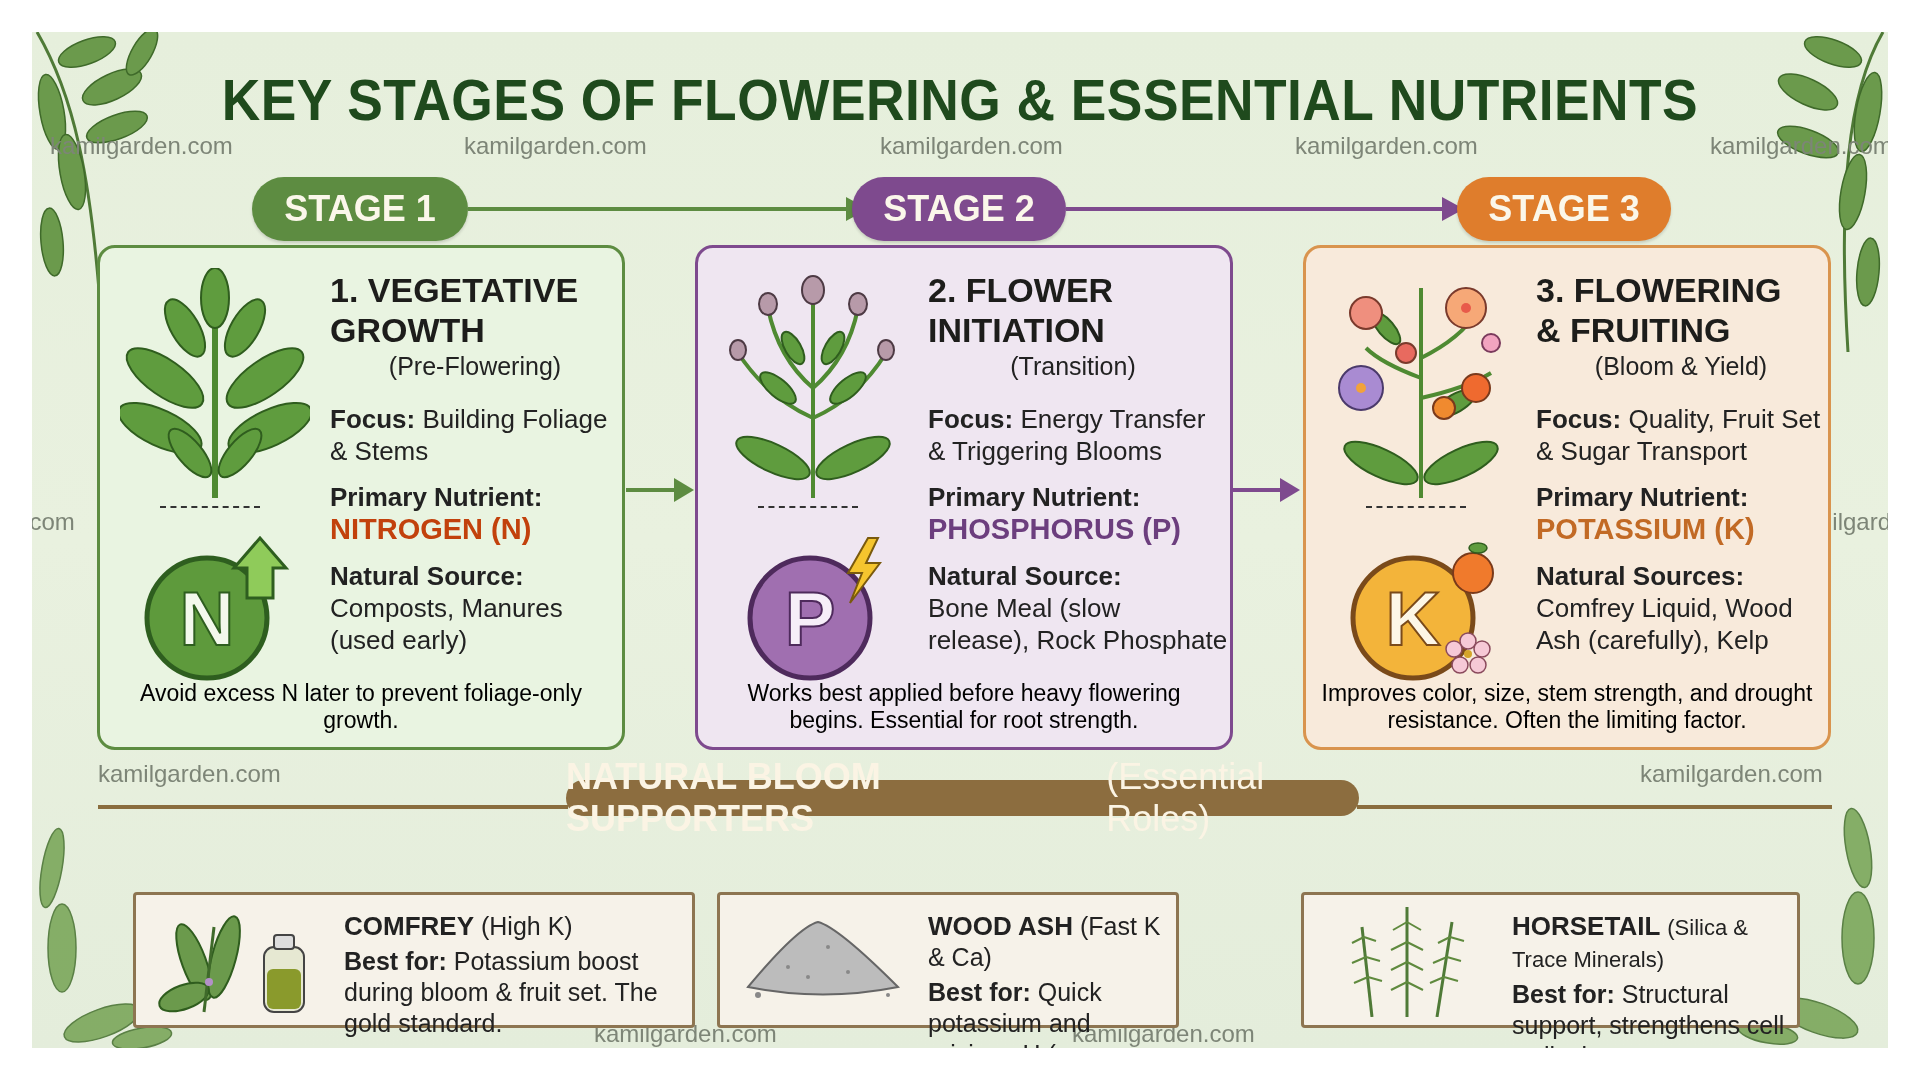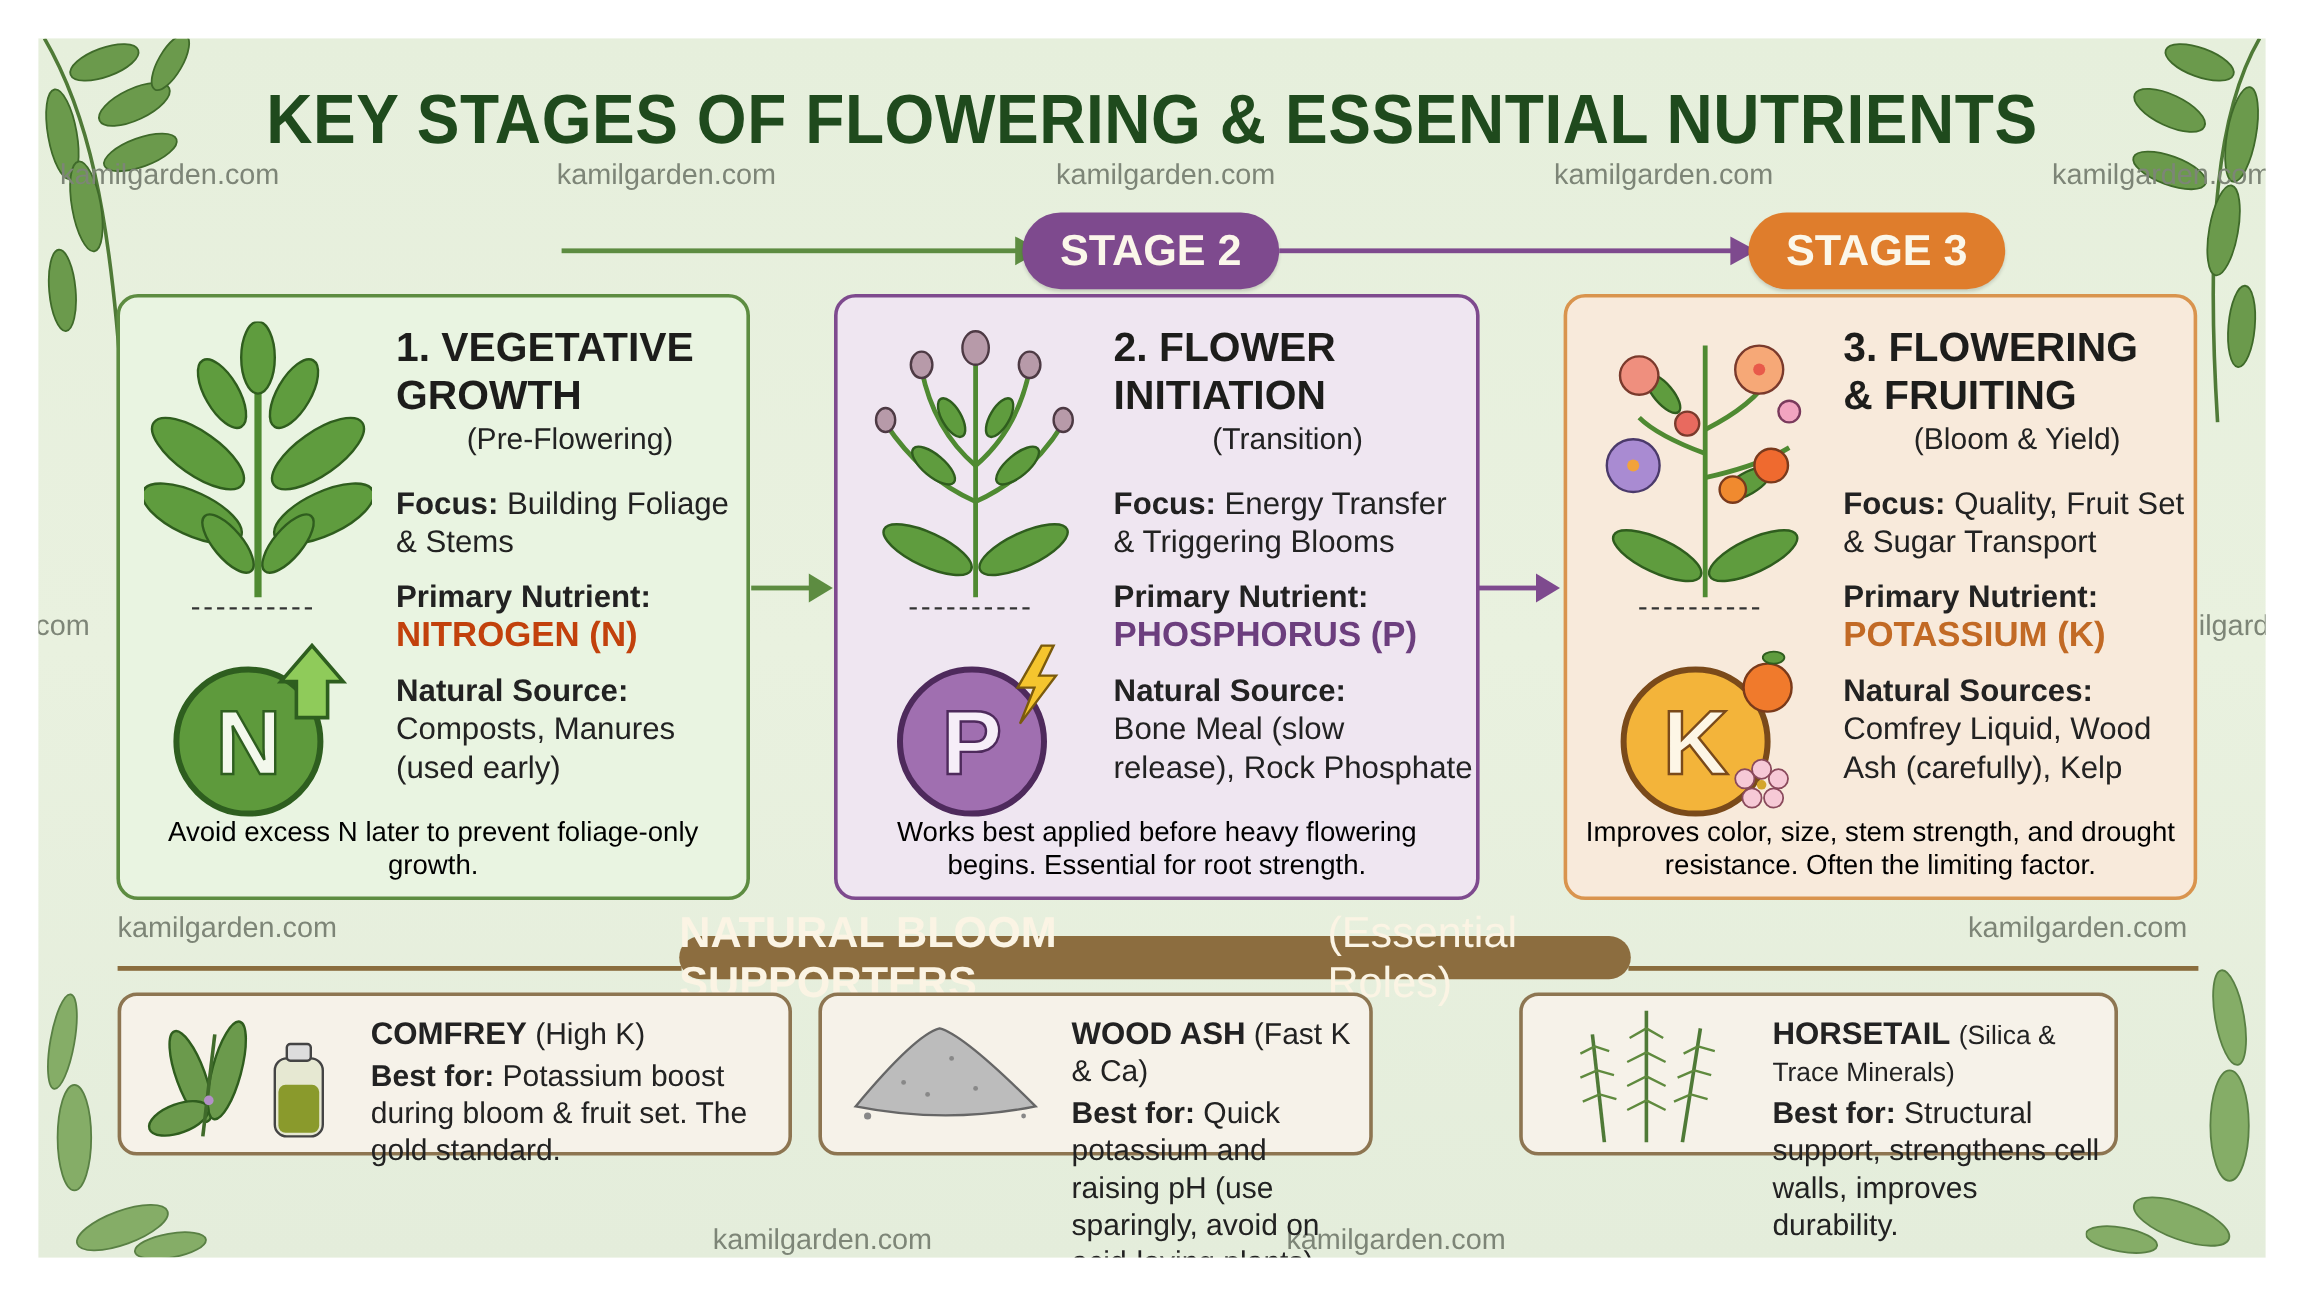--- a/index.html
+++ b/index.html
@@ -41,22 +41,23 @@
   .card .nutrient { font-size: 29px; font-weight: 700; }
   .card .note { position: absolute; left: 12px; right: 12px; top: 432px; text-align: center; font-size: 23px; line-height: 27px; color: #000000; }
   .banner-line { position: absolute; top: 773px; height: 4px; background: #8a6d3e; }
   .banner {
     position: absolute; left: 534px; top: 748px; width: 793px; height: 36px; border-radius: 27px;
     background: #8c6d3f; color: #fbf4e4; font-size: 36px; display: flex; align-items: center; justify-content: center;
   }
   .banner b { font-weight: 700; margin-right: 8px; }
   .banner span.paren { font-weight: 400; }
   .support {
-    position: absolute; top: 795px; height: 136px; border-radius: 16px; border: 3px solid #8d7551;
+    position: absolute; top: 860px; height: 136px; border-radius: 4px; border: 3px solid #8d7551;
     background: #f6f2e9;
+    margin-left: 35px;
   }
   .support .img { position: absolute; left: 18px; top: 12px; width: 170px; height: 110px; }
   .support .txt { position: absolute; left: 208px; top: 16px; right: 12px; font-size: 25px; line-height: 31px; color: #222; }
   .support .txt .name { font-weight: 700; font-size: 26px; }
   .support .txt .tag { font-size: 25px; }
   .support .txt p { margin-top: 4px; }
 </style>
 </head>
 <body>
 
@@ -109,20 +110,23 @@
   <div class="wm" style="left:848px;top:100px">kamilgarden.com</div>
   <div class="wm" style="left:1263px;top:100px">kamilgarden.com</div>
   <div class="wm" style="left:1678px;top:100px">kamilgarden.com</div>
   <div class="wm" style="left:-140px;top:476px">kamilgarden.com</div>
   <div class="wm" style="left:1755px;top:476px">kamilgarden.com</div>
   <div class="wm" style="left:66px;top:728px">kamilgarden.com</div>
   <div class="wm" style="left:1608px;top:728px">kamilgarden.com</div>
   <div class="wm" style="left:562px;top:988px">kamilgarden.com</div>
   <div class="wm" style="left:1040px;top:988px">kamilgarden.com</div>
 
+  <div class="stage-pill" style="left:220px;top:145px;width:216px;background:#5d8c41">
+    <span>STAGE 1</span>
+  </div>
   <div class="arrow-line" style="left:436px;top:175px;width:380px;background:#5d8c41"></div>
   <div class="arrow-head" style="left:814px;top:165px;border-left:22px solid #5d8c41"></div>
 
   <div class="stage-pill" style="left:820px;top:145px;width:214px;background:#7e4a8e">
     <span>STAGE 2</span>
   </div>
   <div class="arrow-line" style="left:1034px;top:175px;width:378px;background:#7e4a8e"></div>
   <div class="arrow-head" style="left:1410px;top:165px;border-left:22px solid #7e4a8e"></div>
 
   <div class="stage-pill" style="left:1425px;top:145px;width:214px;background:#df7d2c">

